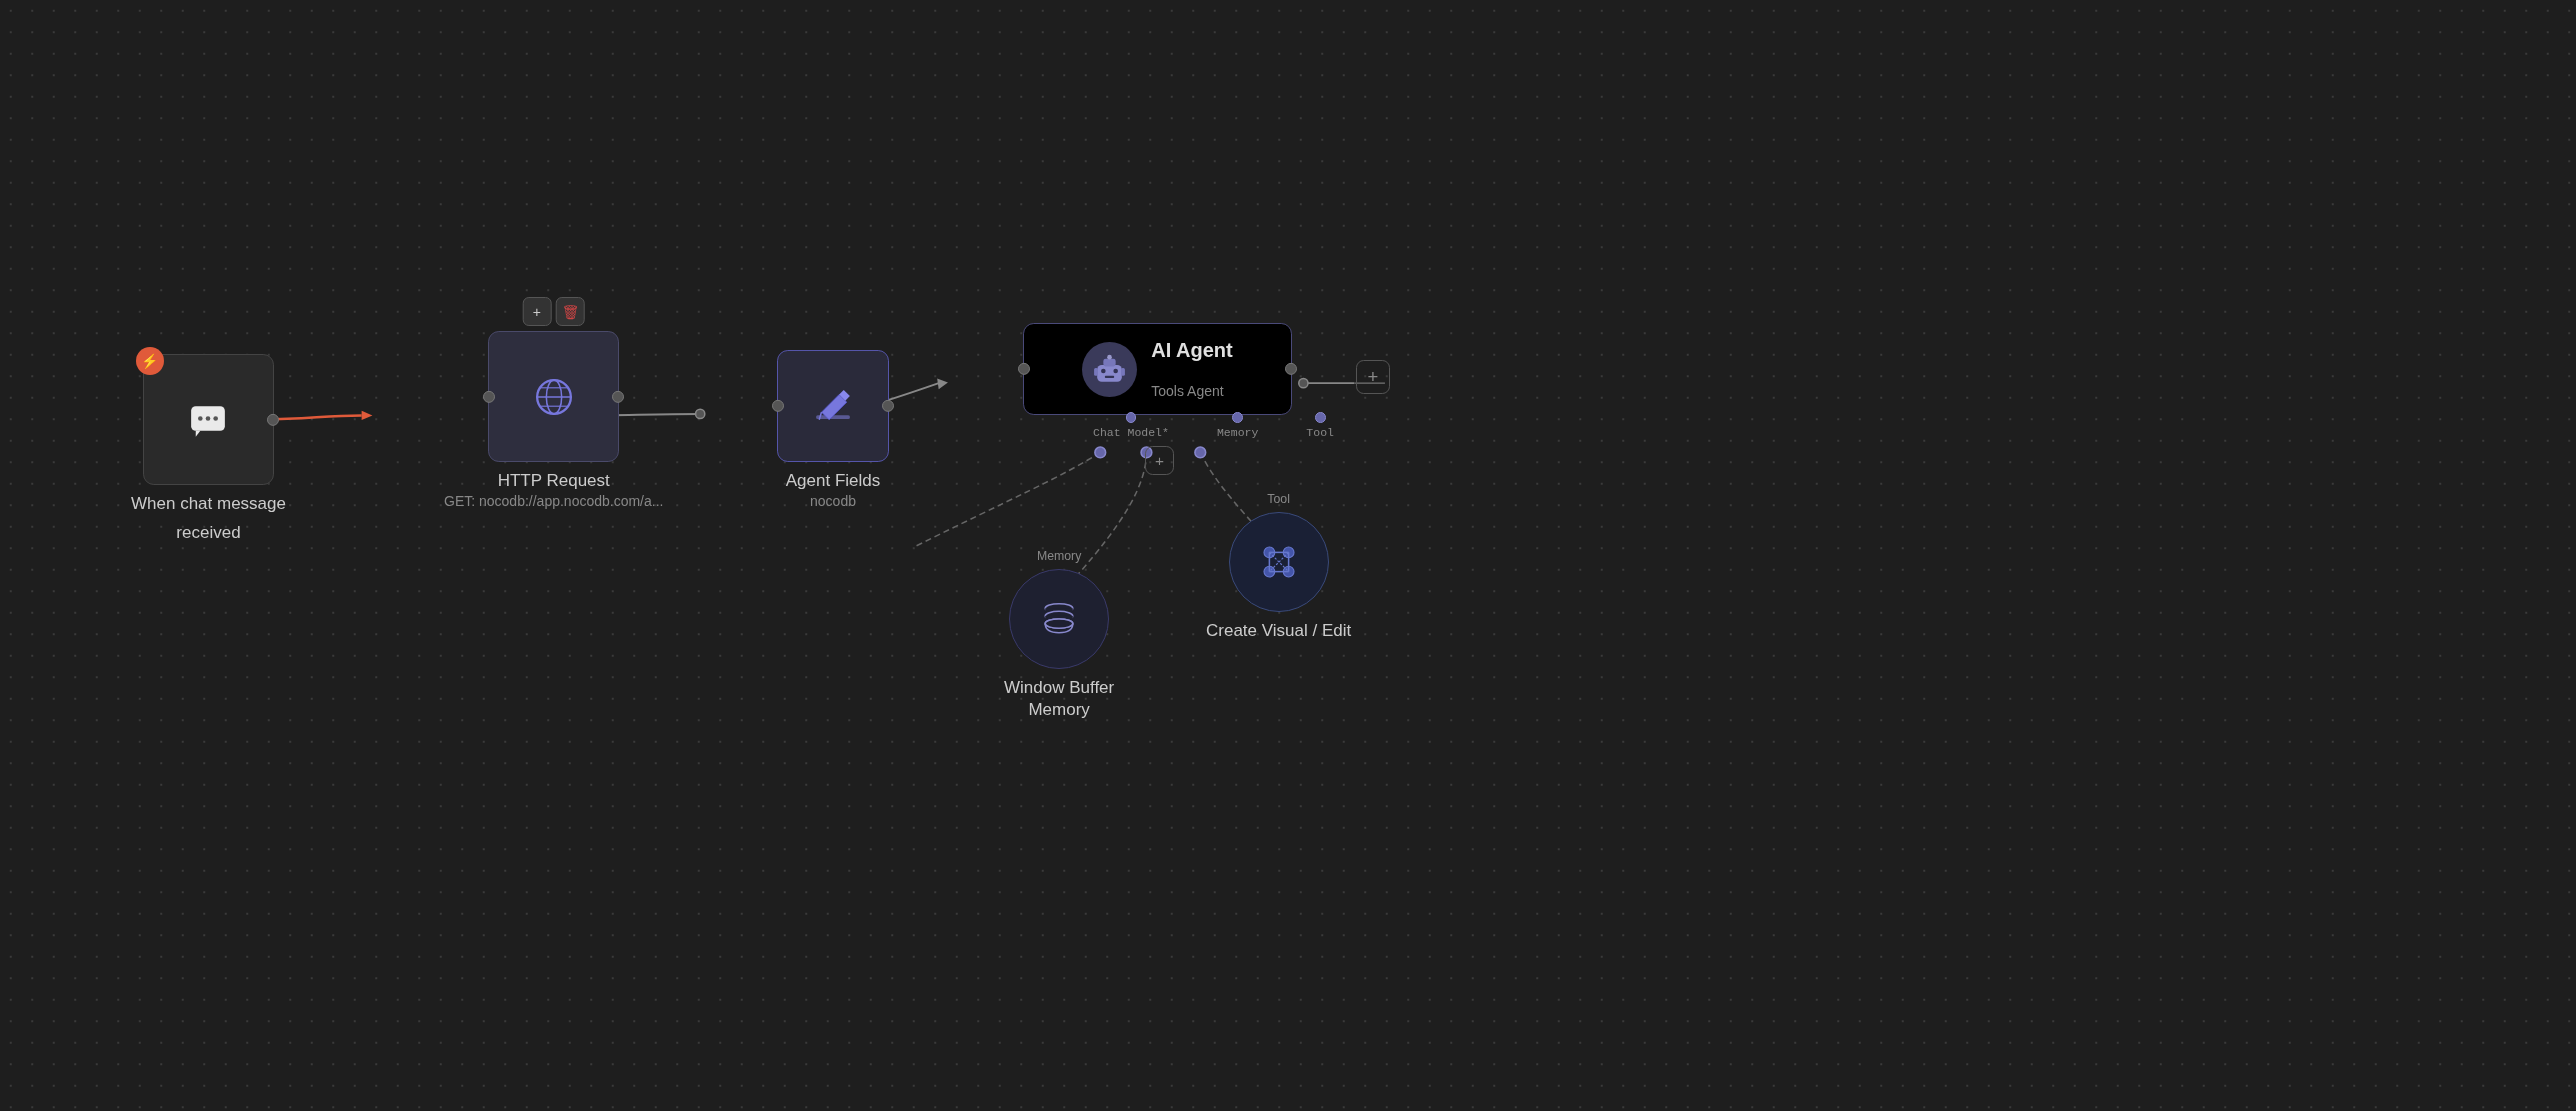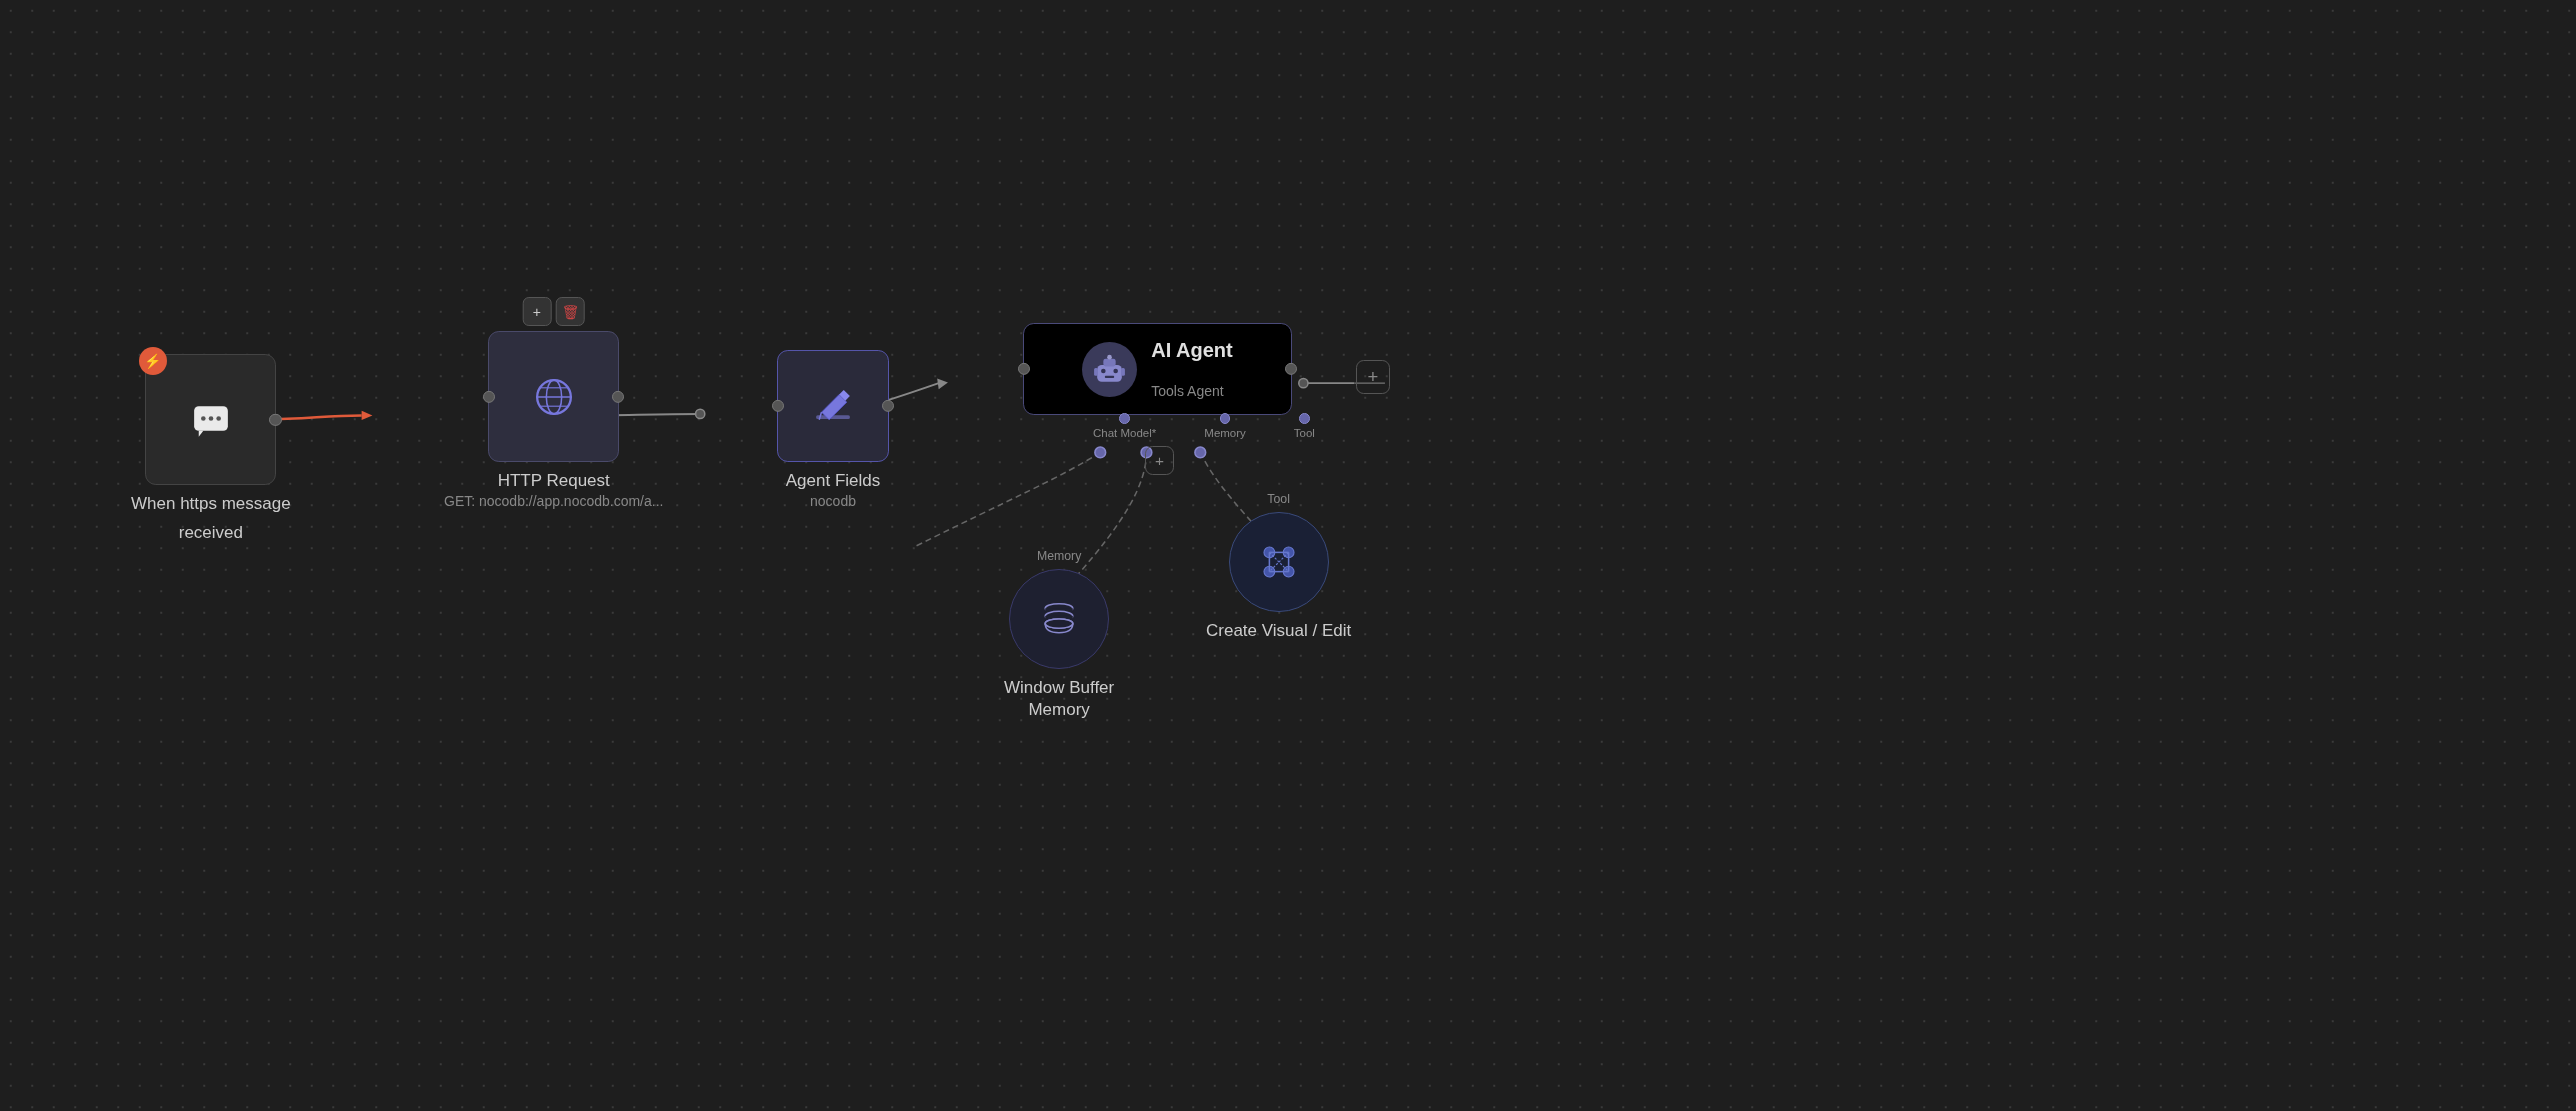--- a/index.html
+++ b/index.html
@@ -222,21 +222,21 @@
       <div class="lightning">⚡</div>
       <svg class="icon-svg" viewBox="0 0 60 60">
         <rect x="8" y="12" width="44" height="32" rx="6" fill="white" opacity="0.9"></rect>
         <polygon points="14,44 20,44 14,52" fill="white" opacity="0.9"></polygon>
         <circle cx="20" cy="28" r="3" fill="#555"></circle>
         <circle cx="30" cy="28" r="3" fill="#555"></circle>
         <circle cx="40" cy="28" r="3" fill="#555"></circle>
       </svg>
       <div class="port port-right"></div>
     </div>
-    <div class="node-label">When https message</div>
+    <div class="node-label">When chat message</div>
     <div class="node-label">received</div>
   </div>
 
   <div class="node node-http" style="left: 444px; top: 331px;">
     <div class="node-box">
 
       <div class="node-toolbar">
         <div class="toolbar-btn">+</div>
         <div class="toolbar-btn delete">🗑</div>
       </div>
@@ -283,21 +283,21 @@
           <rect x="4" y="22" width="5" height="10" rx="2" fill="#7777bb"></rect>
           <rect x="39" y="22" width="5" height="10" rx="2" fill="#7777bb"></rect>
         </svg>
       </div>
       <div class="agent-text">
         <span class="agent-title">AI Agent</span>
         <span class="agent-subtitle">Tools Agent</span>
       </div>
       <div class="port port-right"></div>
 
-      <div style="position:absolute;bottom:-24.6px;left:69px;display:flex;gap:48px;align-items:flex-start;">
+      <div style="position:absolute;bottom:-24.6px;left:69px;display:flex;gap:48px;align-items:flex-start;font-family:Liberation Mono, monospace;">
         <div style="display:flex;flex-direction:column;align-items:center;gap:3.1px;">
           <div style="width:10.8px;height:10.8px;border-radius:50%;background:#6666aa;border:1.5px solid #8888cc;"></div>
           <span style="color:#888;font-size:11.5px;white-space:nowrap;">Chat Model*</span>
         </div>
         <div style="display:flex;flex-direction:column;align-items:center;gap:3.1px;">
           <div style="width:10.8px;height:10.8px;border-radius:50%;background:#6666aa;border:1.5px solid #8888cc;"></div>
           <span style="color:#888;font-size:11.5px;">Memory</span>
         </div>
         <div style="display:flex;flex-direction:column;align-items:center;gap:3.1px;">
           <div style="width:10.8px;height:10.8px;border-radius:50%;background:#6666aa;border:1.5px solid #8888cc;"></div>

